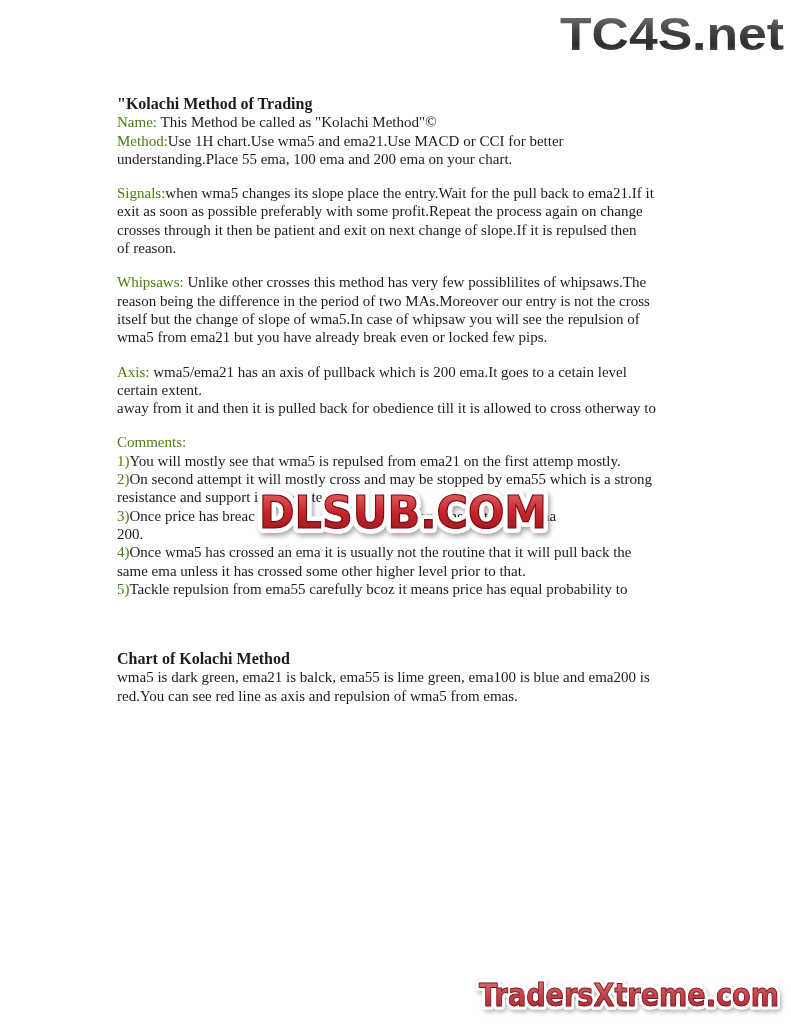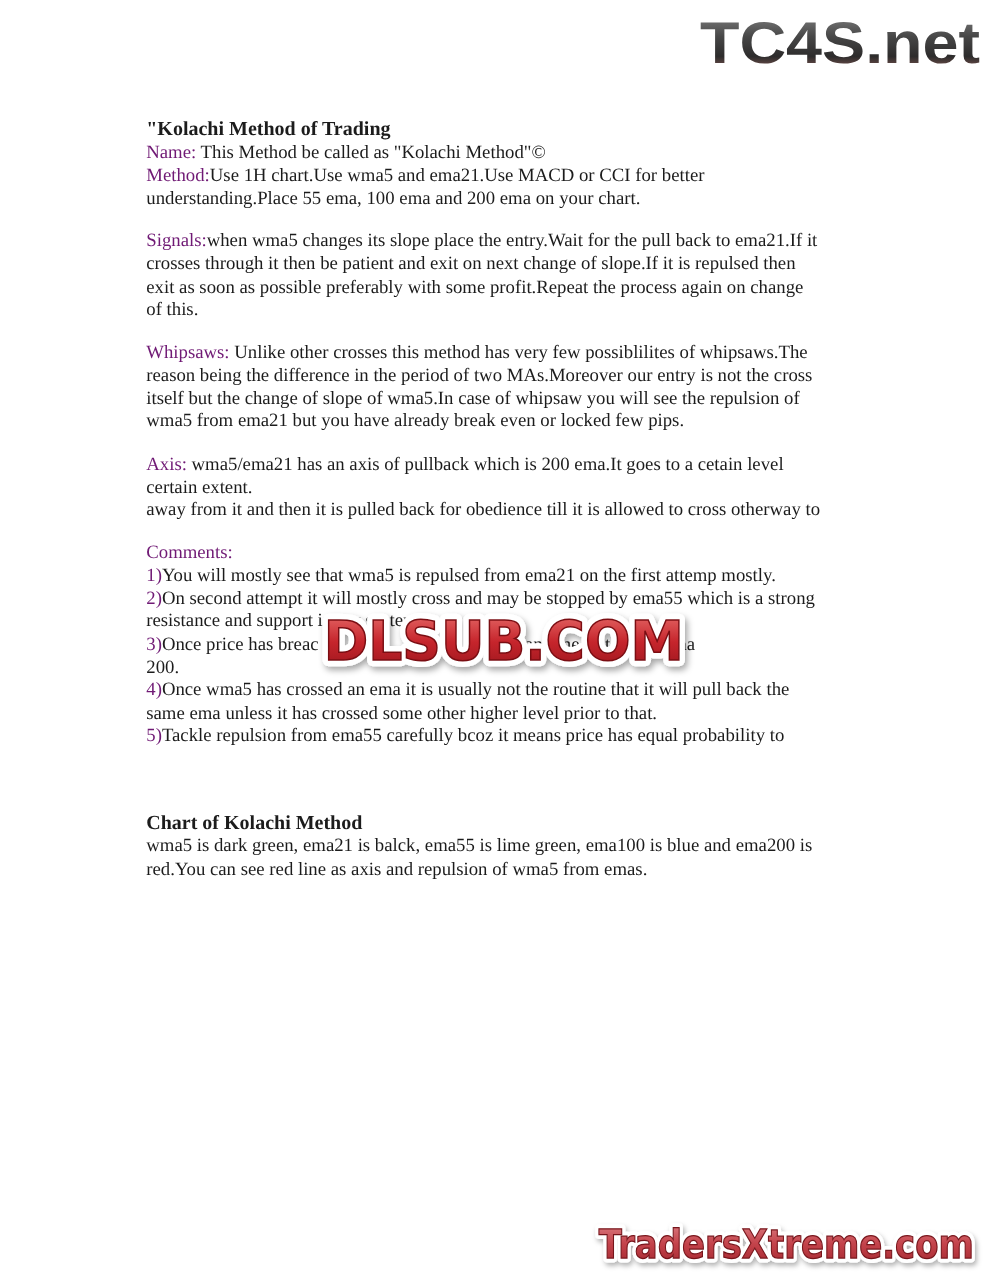--- a/index.html
+++ b/index.html
@@ -7,21 +7,21 @@
        font-family:"Liberation Serif","DejaVu Serif",serif;}
   .page{position:absolute;inset:0;background:#fff;border-radius:21px;}
 
   
   .tc4s{position:absolute;left:556px;top:5px;width:232px;height:56px;}
 
   
   .doc{position:absolute;left:117px;top:95px;width:610px;
        font-size:15px;line-height:18.3px;color:#1c1c1c;}
   .ln{white-space:pre;}
-  .red{color:#701a75;}
+  .red{color:#4d7c0f;}
   .bold{font-weight:bold;font-size:16px;}
   .plain{}
   .gapspan{display:inline-block;height:1px;}
 
   
   .wm{position:absolute;left:248px;top:479px;width:310px;height:68px;z-index:5;}
 
   
   .txl{position:absolute;left:470px;top:969px;width:318px;height:52px;}
 </style>
@@ -42,23 +42,23 @@
     <text x="4" y="45" font-family="Liberation Sans, sans-serif" font-weight="bold" font-size="47" fill="url(#tcg)" textLength="224" lengthAdjust="spacingAndGlyphs">TC4S.net</text>
   </svg>
 
   <div class="doc">
       <div class="ln"><span class="bold">"Kolachi Method of Trading</span></div>
       <div class="ln"><span class="red">Name:</span><span class="plain"> This Method be called as "Kolachi Method"©</span></div>
       <div class="ln"><span class="red">Method:</span><span class="plain">Use 1H chart.Use wma5 and ema21.Use MACD or CCI for better</span></div>
       <div class="ln"><span class="plain">understanding.Place 55 ema, 100 ema and 200 ema on your chart.</span></div>
       <div class="ln" style="height: 16px; line-height: 0;"></div>
       <div class="ln"><span class="red">Signals:</span><span class="plain">when wma5 changes its slope place the entry.Wait for the pull back to ema21.If it</span></div>
+      <div class="ln"><span class="plain">exit as soon as possible preferably with some profit.Repeat the process again on change</span></div>
       <div class="ln"><span class="plain">crosses through it then be patient and exit on next change of slope.If it is repulsed then</span></div>
-      <div class="ln"><span class="plain">exit as soon as possible preferably with some profit.Repeat the process again on change</span></div>
-      <div class="ln"><span class="plain">of this.</span></div>
+      <div class="ln"><span class="plain">of reason.</span></div>
       <div class="ln" style="height: 16px; line-height: 0;"></div>
       <div class="ln"><span class="red">Whipsaws:</span><span class="plain"> Unlike other crosses this method has very few possiblilites of whipsaws.The</span></div>
       <div class="ln"><span class="plain">reason being the difference in the period of two MAs.Moreover our entry is not the cross</span></div>
       <div class="ln"><span class="plain">itself but the change of slope of wma5.In case of whipsaw you will see the repulsion of</span></div>
       <div class="ln"><span class="plain">wma5 from ema21 but you have already break even or locked few pips.</span></div>
       <div class="ln" style="height: 16px; line-height: 0;"></div>
       <div class="ln"><span class="red">Axis:</span><span class="plain"> wma5/ema21 has an axis of pullback which is 200 ema.It goes to a cetain level</span></div>
       <div class="ln"><span class="plain">certain extent.</span></div>
       <div class="ln"><span class="plain">away from it and then it is pulled back for obedience till it is allowed to cross otherway to</span></div>
       <div class="ln" style="height: 16px; line-height: 0;"></div>

